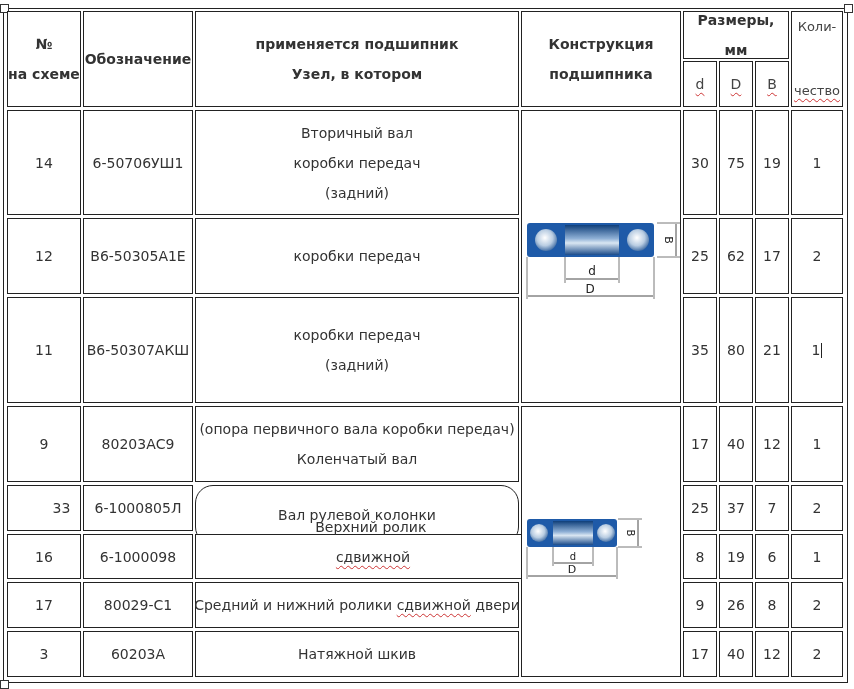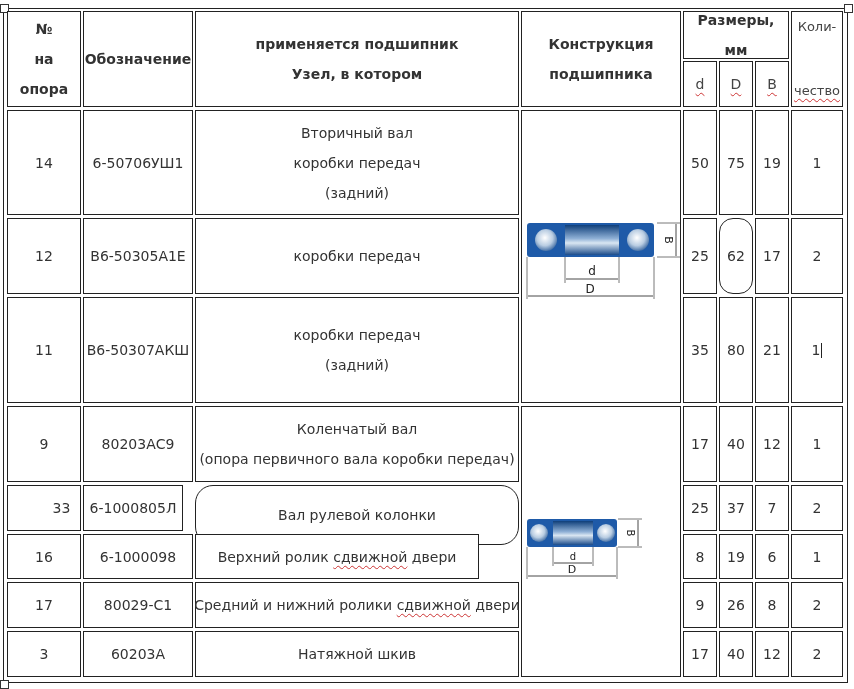--- a/index.html
+++ b/index.html
@@ -23,21 +23,21 @@
 </head>
 <body>
 
 <div class="frame"></div>
 <div class="handle" style="left:0;top:4px;"></div>
 <div class="handle" style="left:844px;top:4px;"></div>
 <div class="handle" style="left:0;top:680px;"></div>
 
 <div class="cell hdr multi" style="left:7px;top:11px;width:74px;height:96px;">
   <span>№</span>
-  <span>на опора</span>
+  <span>на схеме</span>
 </div>
 <div class="cell hdr" style="left:83px;top:11px;width:110px;height:96px;">Обозначение</div>
 <div class="cell hdr multi" style="left:195px;top:11px;width:324px;height:96px;">
   <span>применяется подшипник</span>
   <span>Узел, в котором</span>
 </div>
 <div class="cell hdr multi" style="left:521px;top:11px;width:160px;height:96px;">
   <span>Конструкция</span>
   <span>подшипника</span>
 </div>
@@ -50,32 +50,32 @@
   <span class="wavy">чество</span>
 </div>
 
 <div class="cell" style="left:7px;top:110px;width:74px;height:105px;text-align:center;">14</div>
 <div class="cell" style="left:83px;top:110px;width:110px;height:105px;">6-50706УШ1</div>
 <div class="cell multi" style="left:195px;top:110px;width:324px;height:105px;">
   <span>Вторичный вал</span>
   <span>коробки передач</span>
   <span>(задний)</span>
 </div>
-<div class="cell" style="left:683px;top:110px;width:34px;height:105px;">50</div>
+<div class="cell" style="left:683px;top:110px;width:34px;height:105px;">30</div>
 <div class="cell" style="left:719px;top:110px;width:34px;height:105px;">75</div>
 <div class="cell" style="left:755px;top:110px;width:34px;height:105px;">19</div>
 <div class="cell" style="left:791px;top:110px;width:52px;height:105px;">1</div>
 
 <div class="cell" style="left:7px;top:218px;width:74px;height:76px;">12</div>
 <div class="cell" style="left:83px;top:218px;width:110px;height:76px;">В6-50305А1Е</div>
 <div class="cell multi" style="left:195px;top:218px;width:324px;height:76px;">
   <span>коробки передач</span>
 </div>
 <div class="cell" style="left:683px;top:218px;width:34px;height:76px;">25</div>
-<div class="cell" style="left:719px;top:218px;width:34px;height:76px;border-radius:14px;">62</div>
+<div class="cell" style="left:719px;top:218px;width:34px;height:76px;">62</div>
 <div class="cell" style="left:755px;top:218px;width:34px;height:76px;">17</div>
 <div class="cell" style="left:791px;top:218px;width:52px;height:76px;">2</div>
 
 <div class="cell" style="left:7px;top:297px;width:74px;height:106px;">11</div>
 <div class="cell" style="left:83px;top:297px;width:110px;height:106px;">В6-50307АКШ</div>
 <div class="cell multi" style="left:195px;top:297px;width:324px;height:106px;">
   <span>коробки передач</span>
   <span>(задний)</span>
 </div>
 <div class="cell" style="left:683px;top:297px;width:34px;height:106px;">35</div>
@@ -116,39 +116,39 @@
     <line x1="3" y1="38" x2="3" y2="80" stroke="#555" stroke-width="0.8"></line>
     <line x1="130" y1="38" x2="130" y2="80" stroke="#555" stroke-width="0.8"></line>
     <line x1="4" y1="77" x2="129" y2="77" stroke="#333" stroke-width="0.9"></line>
     <text x="66" y="74" font-size="12" fill="#222" text-anchor="middle" font-family="DejaVu Sans, sans-serif">D</text>
   </svg>
 </div>
 
 <div class="cell" style="left:7px;top:406px;width:74px;height:76px;">9</div>
 <div class="cell" style="left:83px;top:406px;width:110px;height:76px;">80203АС9</div>
 <div class="cell multi" style="left:195px;top:406px;width:324px;height:76px;">
+  <span>(опора первичного вала коробки передач)</span>
   <span>Коленчатый вал</span>
-  <span>(опора первичного вала коробки передач)</span>
 </div>
 <div class="cell" style="left:683px;top:406px;width:34px;height:76px;">17</div>
 <div class="cell" style="left:719px;top:406px;width:34px;height:76px;">40</div>
 <div class="cell" style="left:755px;top:406px;width:34px;height:76px;">12</div>
 <div class="cell" style="left:791px;top:406px;width:52px;height:76px;">1</div>
 
 <div class="cell" style="left:7px;top:485px;width:74px;height:46px;padding-left:35px;">33</div>
-<div class="cell" style="left:83px;top:485px;width:100px;height:46px;">6-1000805Л</div>
+<div class="cell" style="left:83px;top:485px;width:110px;height:46px;">6-1000805Л</div>
 <div class="cell" style="left:195px;top:485px;width:324px;height:60px;border-radius:18px;">Вал рулевой колонки</div>
 <div class="cell" style="left:683px;top:485px;width:34px;height:46px;">25</div>
 <div class="cell" style="left:719px;top:485px;width:34px;height:46px;">37</div>
 <div class="cell" style="left:755px;top:485px;width:34px;height:46px;">7</div>
 <div class="cell" style="left:791px;top:485px;width:52px;height:46px;">2</div>
 
 <div class="cell" style="left:7px;top:534px;width:74px;height:45px;">16</div>
 <div class="cell" style="left:83px;top:534px;width:110px;height:45px;">6-1000098</div>
-<div class="cell" style="left:195px;top:534px;width:284px;height:45px;white-space:pre;">
+<div class="cell" style="left:195px;top:534px;width:356px;height:45px;white-space:pre;flex-direction:column;">
   <span>Верхний ролик </span><span class="wavy">сдвижной</span><span> двери</span>
 </div>
 <div class="cell" style="left:683px;top:534px;width:34px;height:45px;">8</div>
 <div class="cell" style="left:719px;top:534px;width:34px;height:45px;">19</div>
 <div class="cell" style="left:755px;top:534px;width:34px;height:45px;">6</div>
 <div class="cell" style="left:791px;top:534px;width:52px;height:45px;">1</div>
 
 <div class="cell" style="left:7px;top:582px;width:74px;height:46px;">17</div>
 <div class="cell" style="left:83px;top:582px;width:110px;height:46px;">80029-С1</div>
 <div class="cell" style="left:195px;top:582px;width:324px;height:46px;white-space:pre;">

